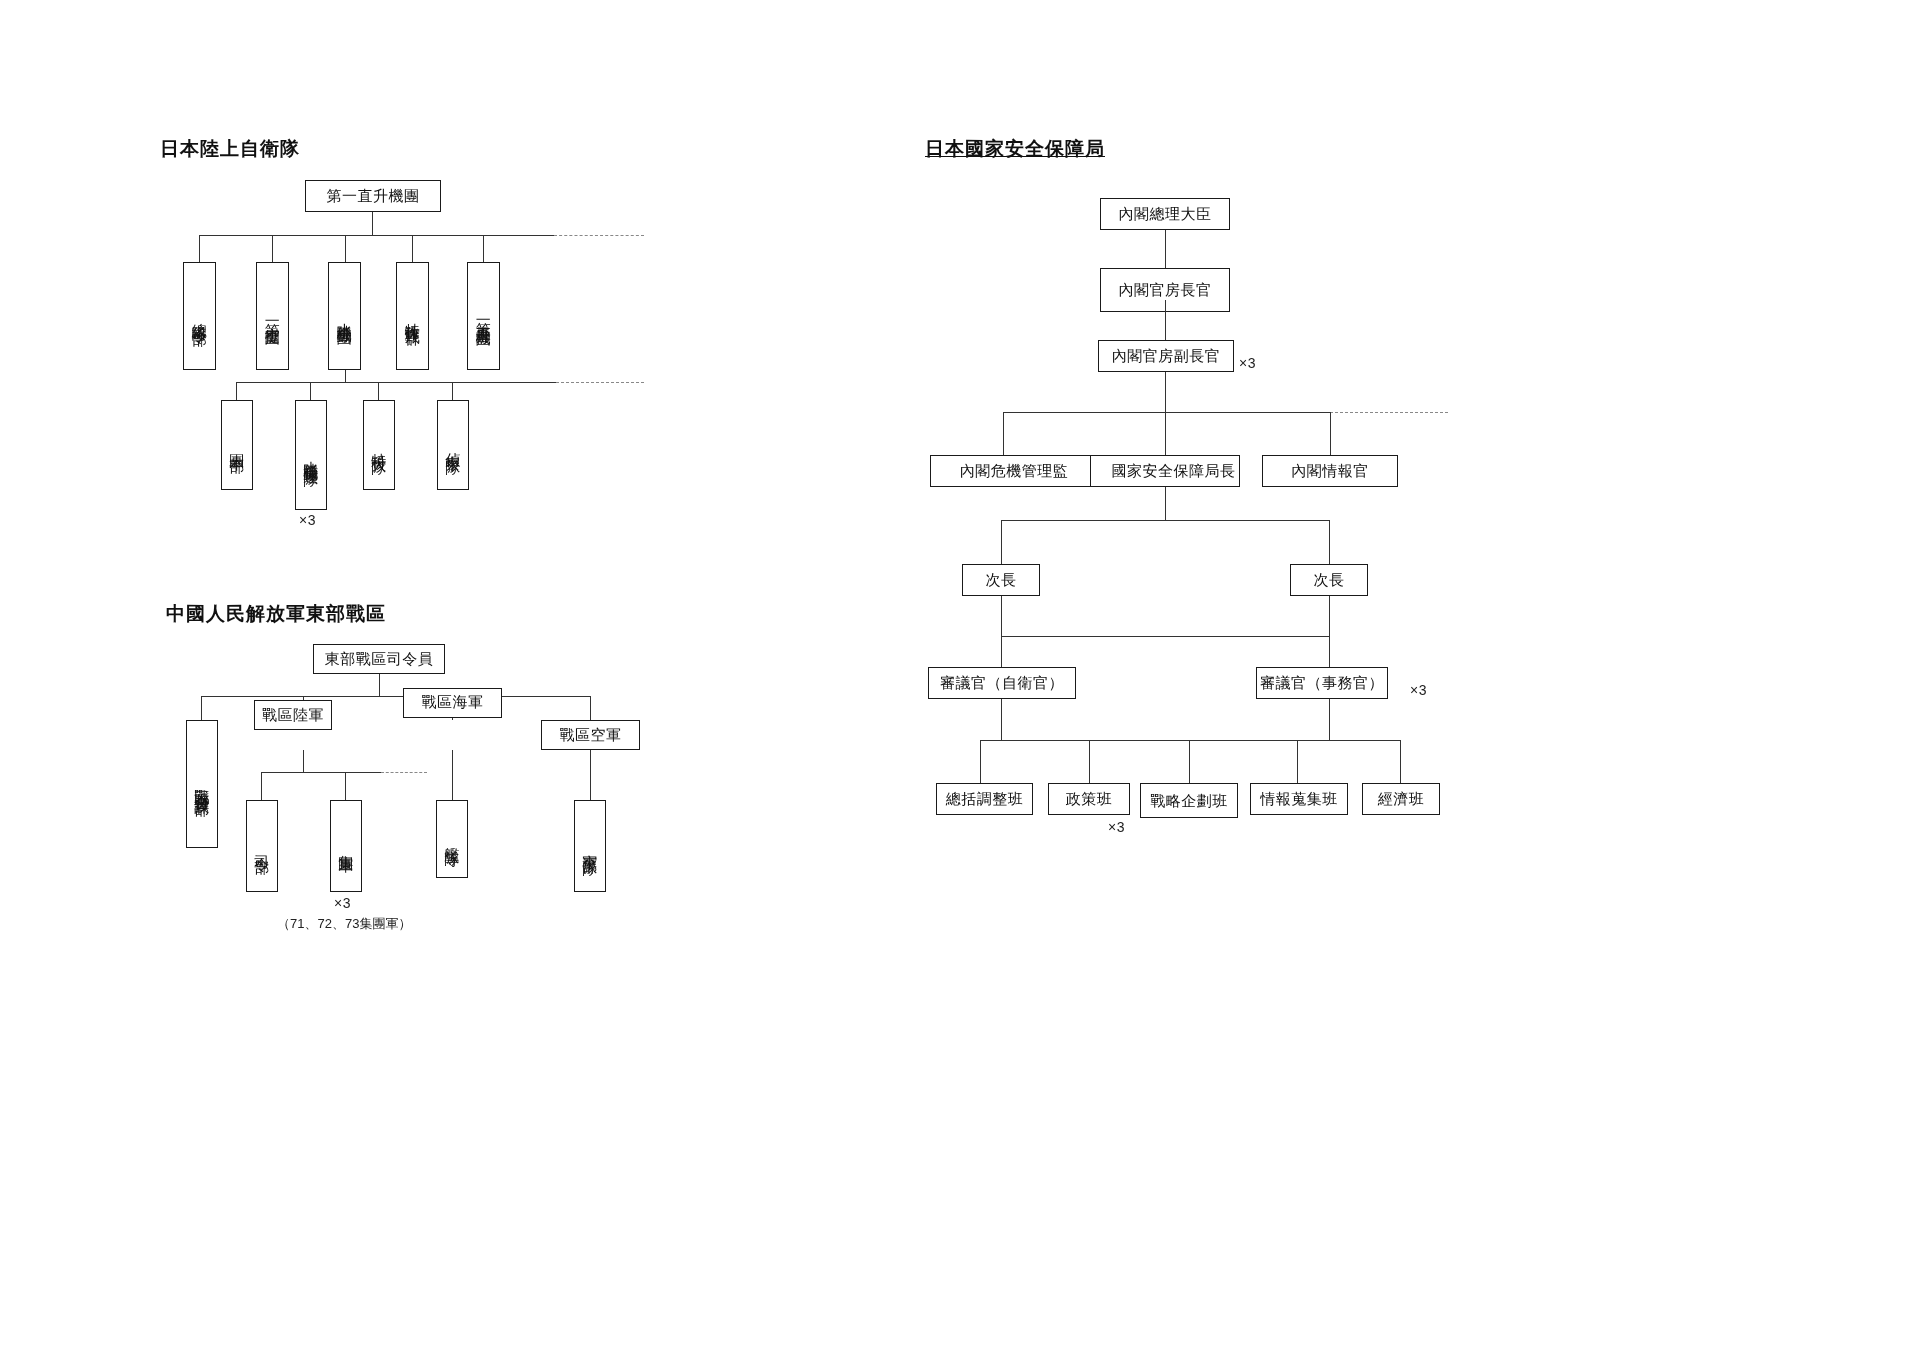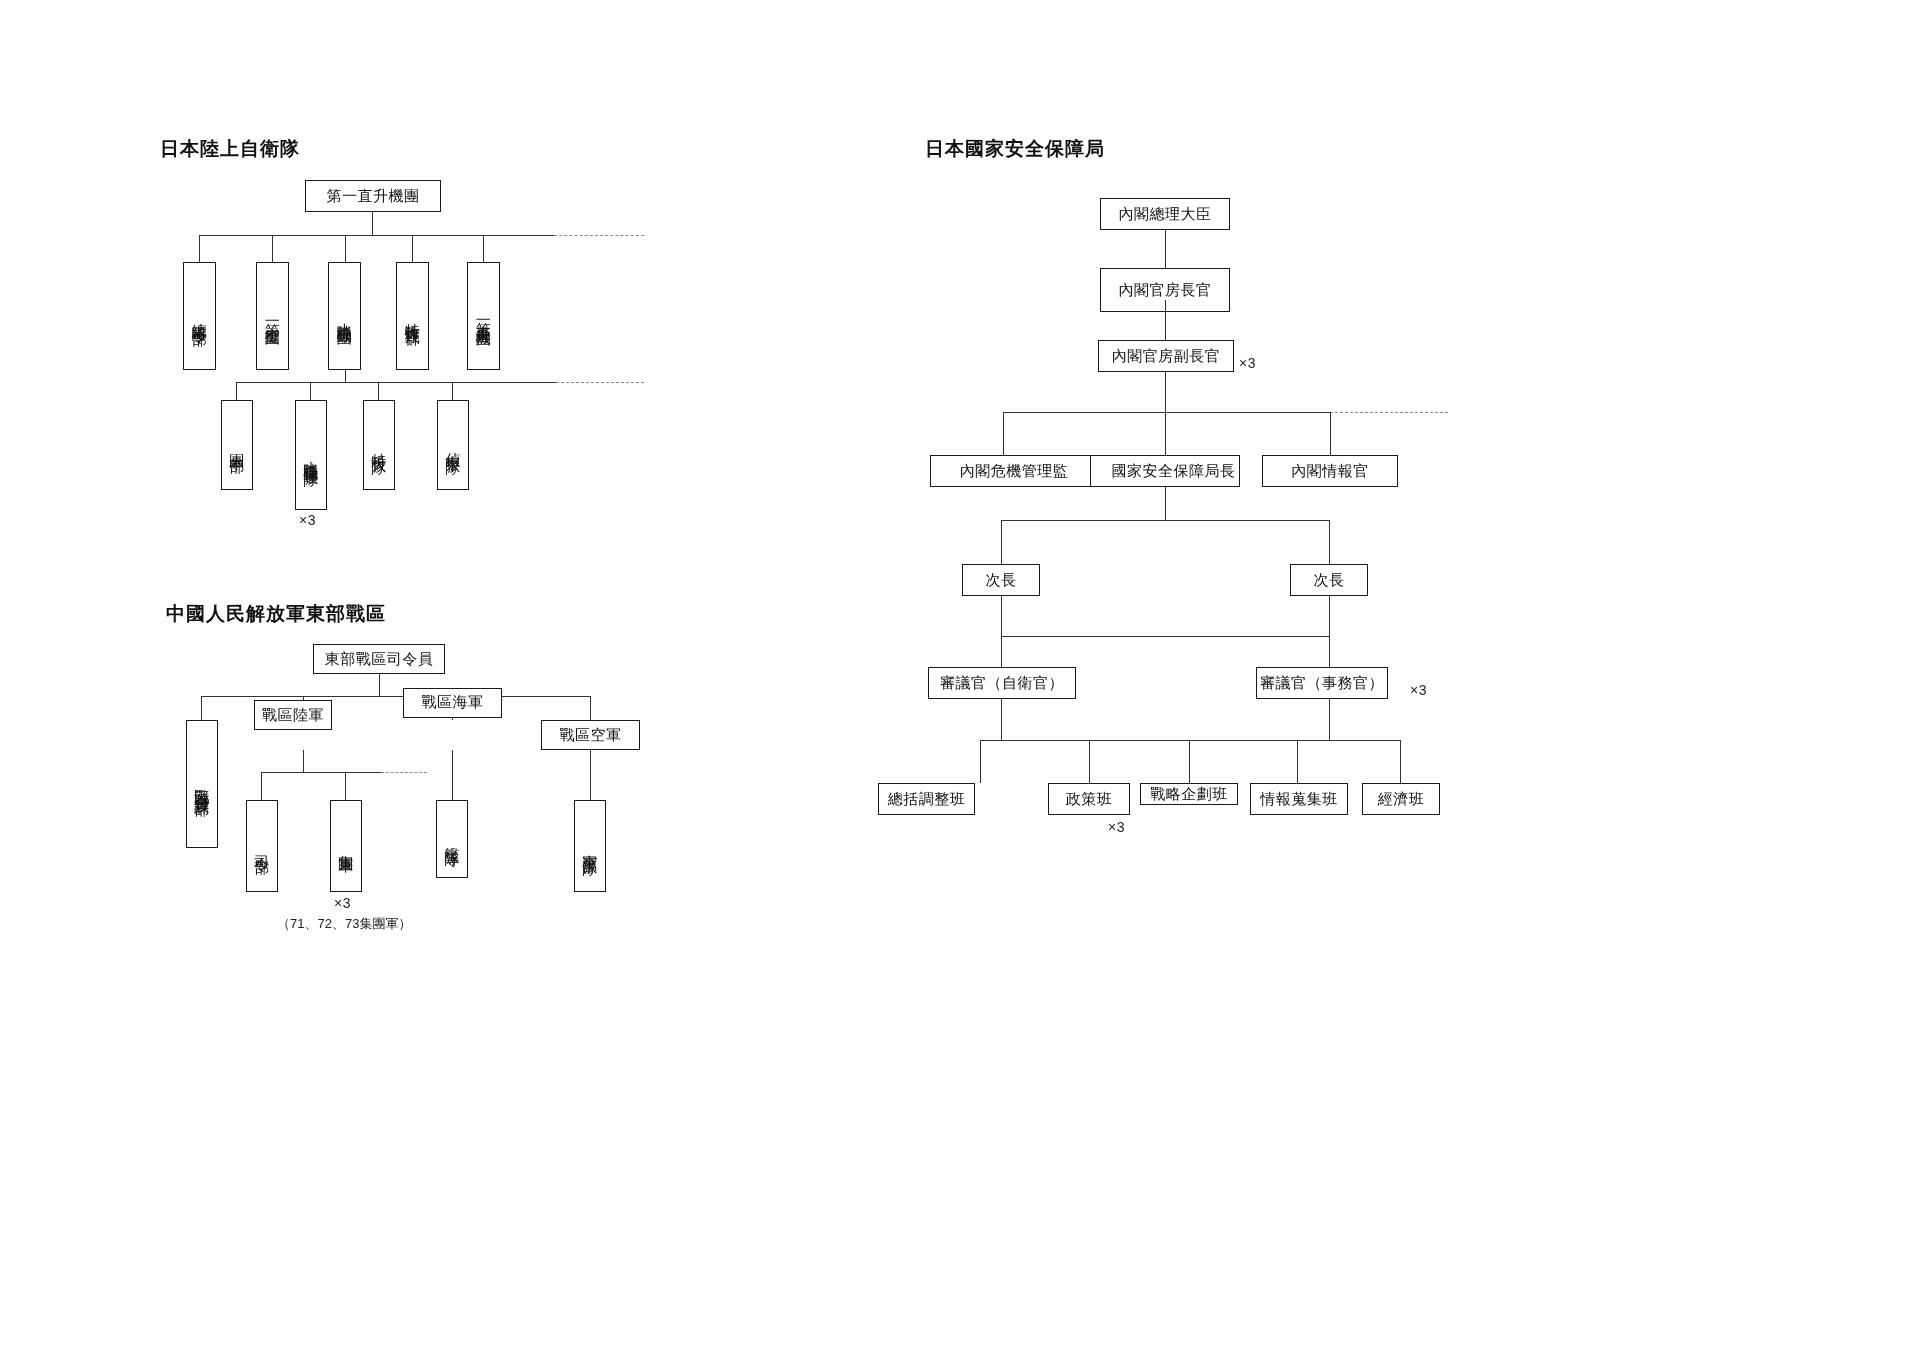--- a/index.html
+++ b/index.html
@@ -145,21 +145,21 @@
 
   <div class="mult" style="left:334px;top:895px;">×3</div>
   <div class="note" style="left:277px;top:915px;">（71、72、73集團軍）</div>
 
   <div class="ln v" style="left:452px;top:750px;height:50px;"></div>
   <div class="box v" style="left:436px;top:800px;width:32px;height:78px;">艦隊等</div>
 
   <div class="ln v" style="left:590px;top:750px;height:50px;"></div>
   <div class="box v" style="left:574px;top:800px;width:32px;height:92px;">空軍部隊</div>
 
-  <div class="sec-title" style="left:925px;top:136px;">日本國家安全保障局</div>
+  <div class="sec-title" style="left:925px;top:136px;text-decoration:underline;">日本國家安全保障局</div>
 
   <div class="box h" style="left:1100px;top:198px;width:130px;height:32px;">內閣總理大臣</div>
   <div class="ln v" style="left:1165px;top:230px;height:38px;"></div>
 
   <div class="box h" style="left:1100px;top:268px;width:130px;height:44px;">內閣官房長官</div>
   <div class="ln v" style="left:1165px;top:300px;height:40px;"></div>
 
   <div class="box h" style="left:1098px;top:340px;width:136px;height:32px;">內閣官房副長官</div>
   <div class="mult" style="left:1239px;top:355px;">×3</div>
 
@@ -196,21 +196,21 @@
   <div class="ln v" style="left:1001px;top:699px;height:41px;"></div>
   <div class="ln v" style="left:1329px;top:699px;height:41px;"></div>
   <div class="ln h" style="left:980px;top:740px;width:420px;"></div>
 
   <div class="ln v" style="left:980px;top:740px;height:43px;"></div>
   <div class="ln v" style="left:1089px;top:740px;height:43px;"></div>
   <div class="ln v" style="left:1189px;top:740px;height:43px;"></div>
   <div class="ln v" style="left:1297px;top:740px;height:43px;"></div>
   <div class="ln v" style="left:1400px;top:740px;height:43px;"></div>
 
-  <div class="box h" style="left:878px;top:783px;width:97px;height:32px;">總括調整班</div>
+  <div class="box h" style="left:936px;top:783px;width:97px;height:32px;">總括調整班</div>
   <div class="box h" style="left:1048px;top:783px;width:82px;height:32px;">政策班</div>
-  <div class="box h" style="left:1140px;top:783px;width:98px;height:22px;">戰略企劃班</div>
+  <div class="box h" style="left:1140px;top:783px;width:98px;height:35px;">戰略企劃班</div>
   <div class="box h" style="left:1250px;top:783px;width:98px;height:32px;">情報蒐集班</div>
   <div class="box h" style="left:1362px;top:783px;width:78px;height:32px;">經濟班</div>
 
   <div class="mult" style="left:1108px;top:819px;">×3</div>
 
 </div>
 
 </body></html>

